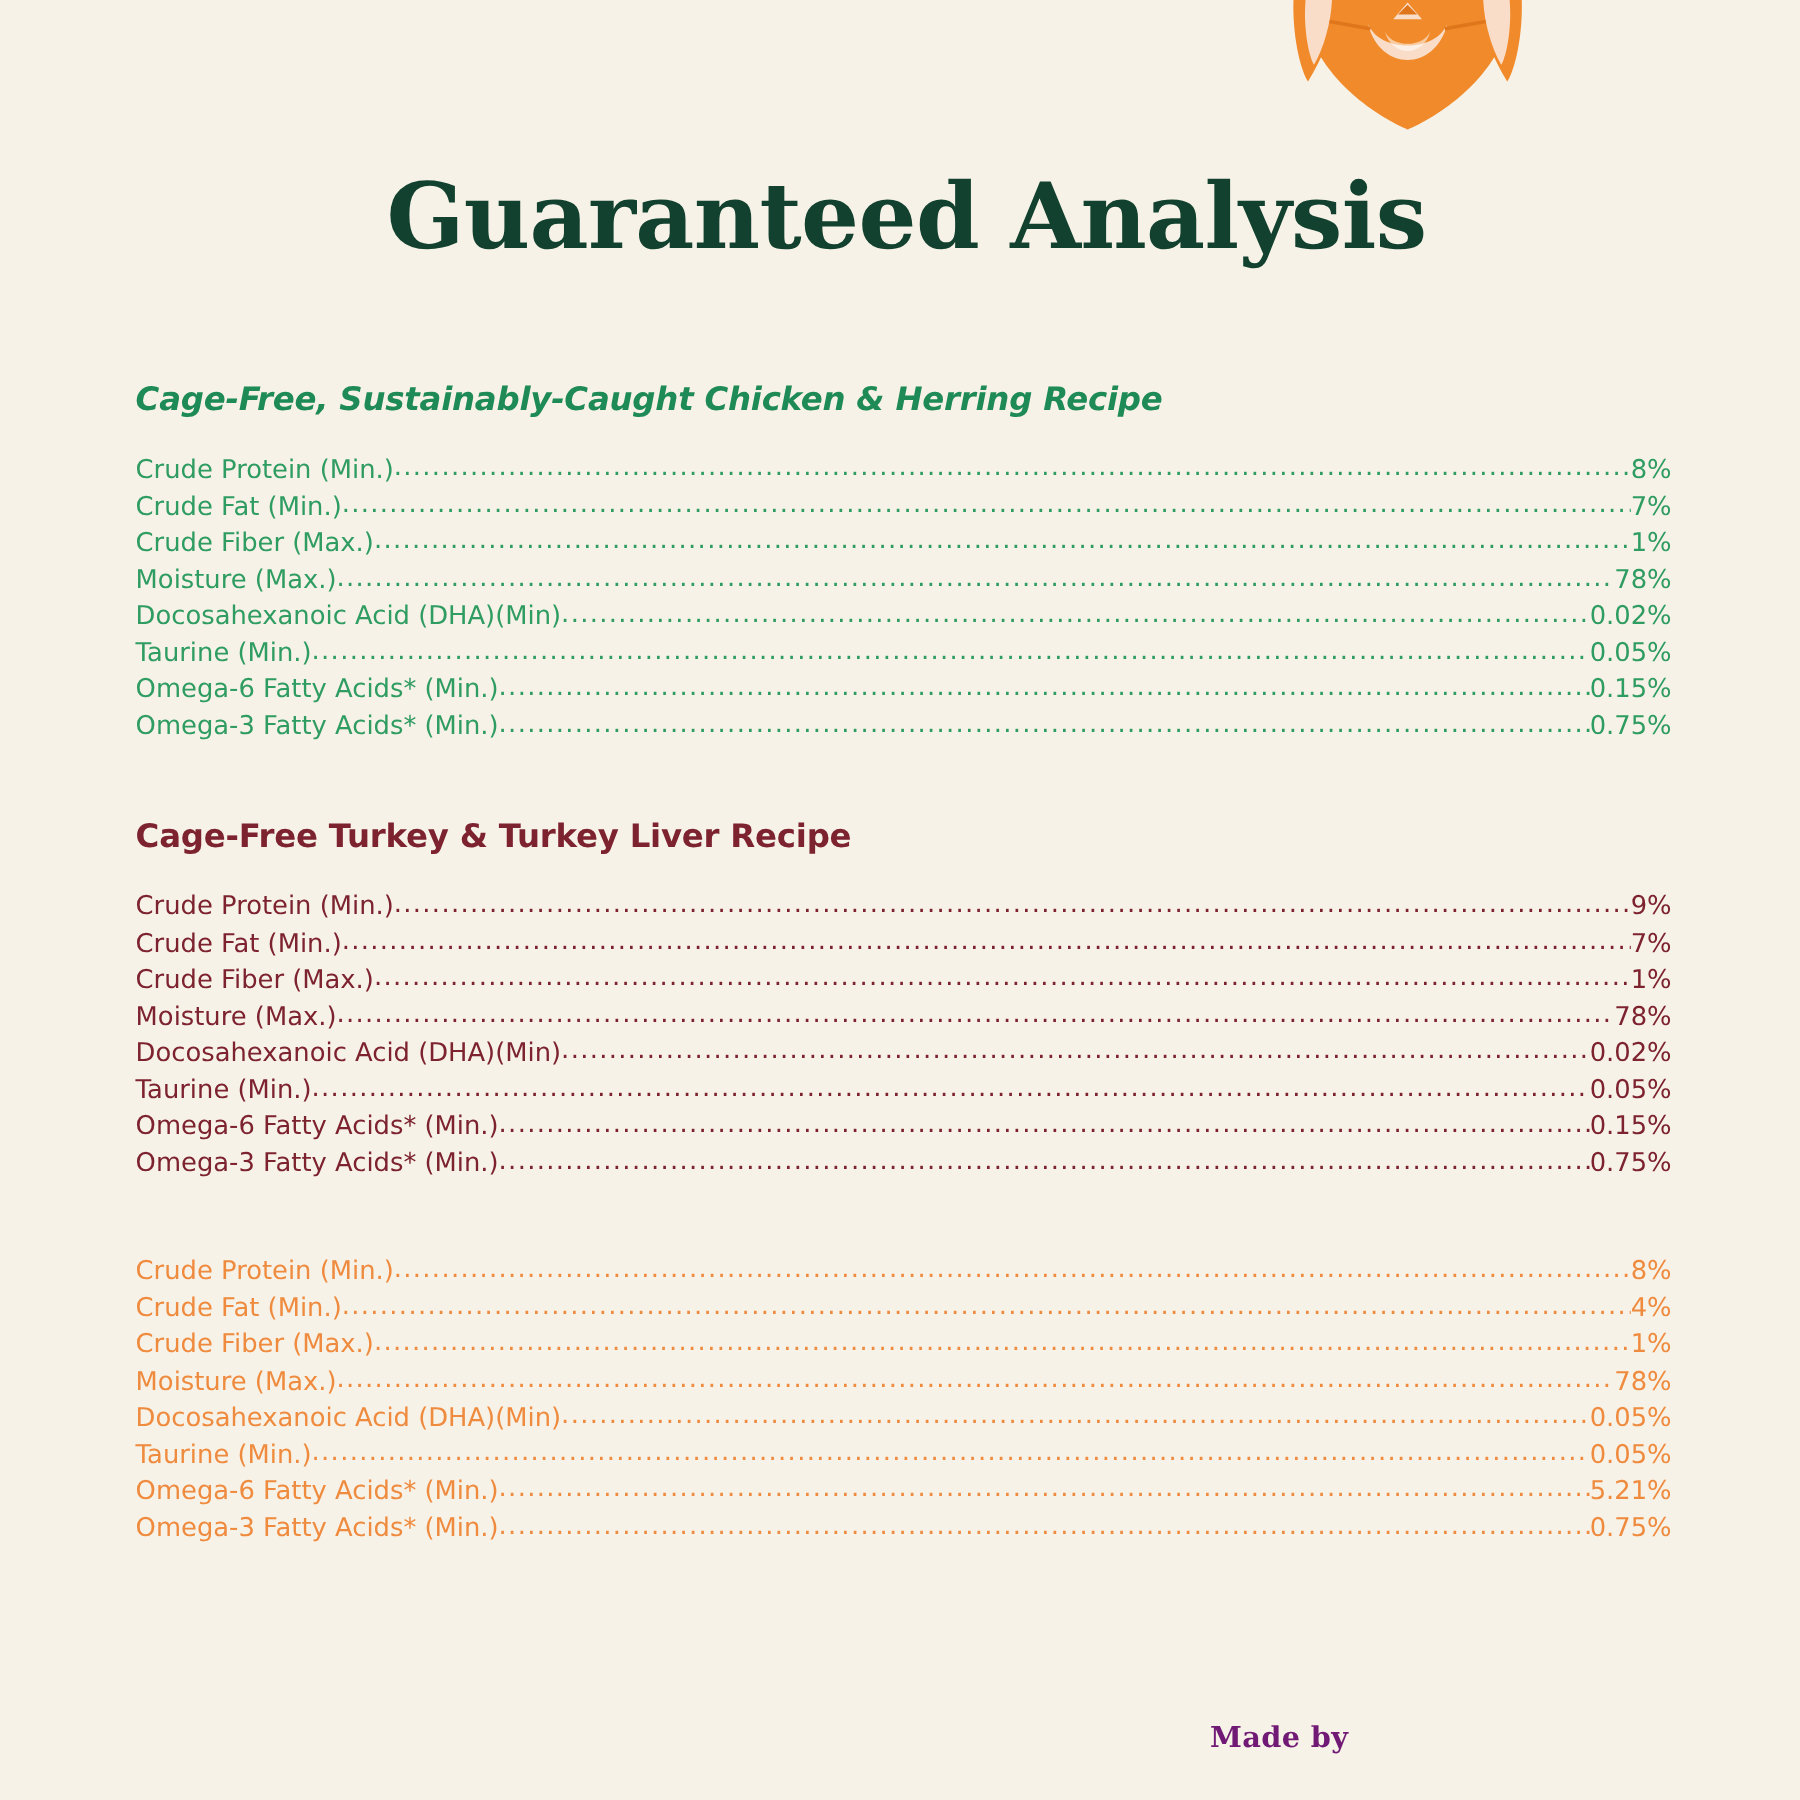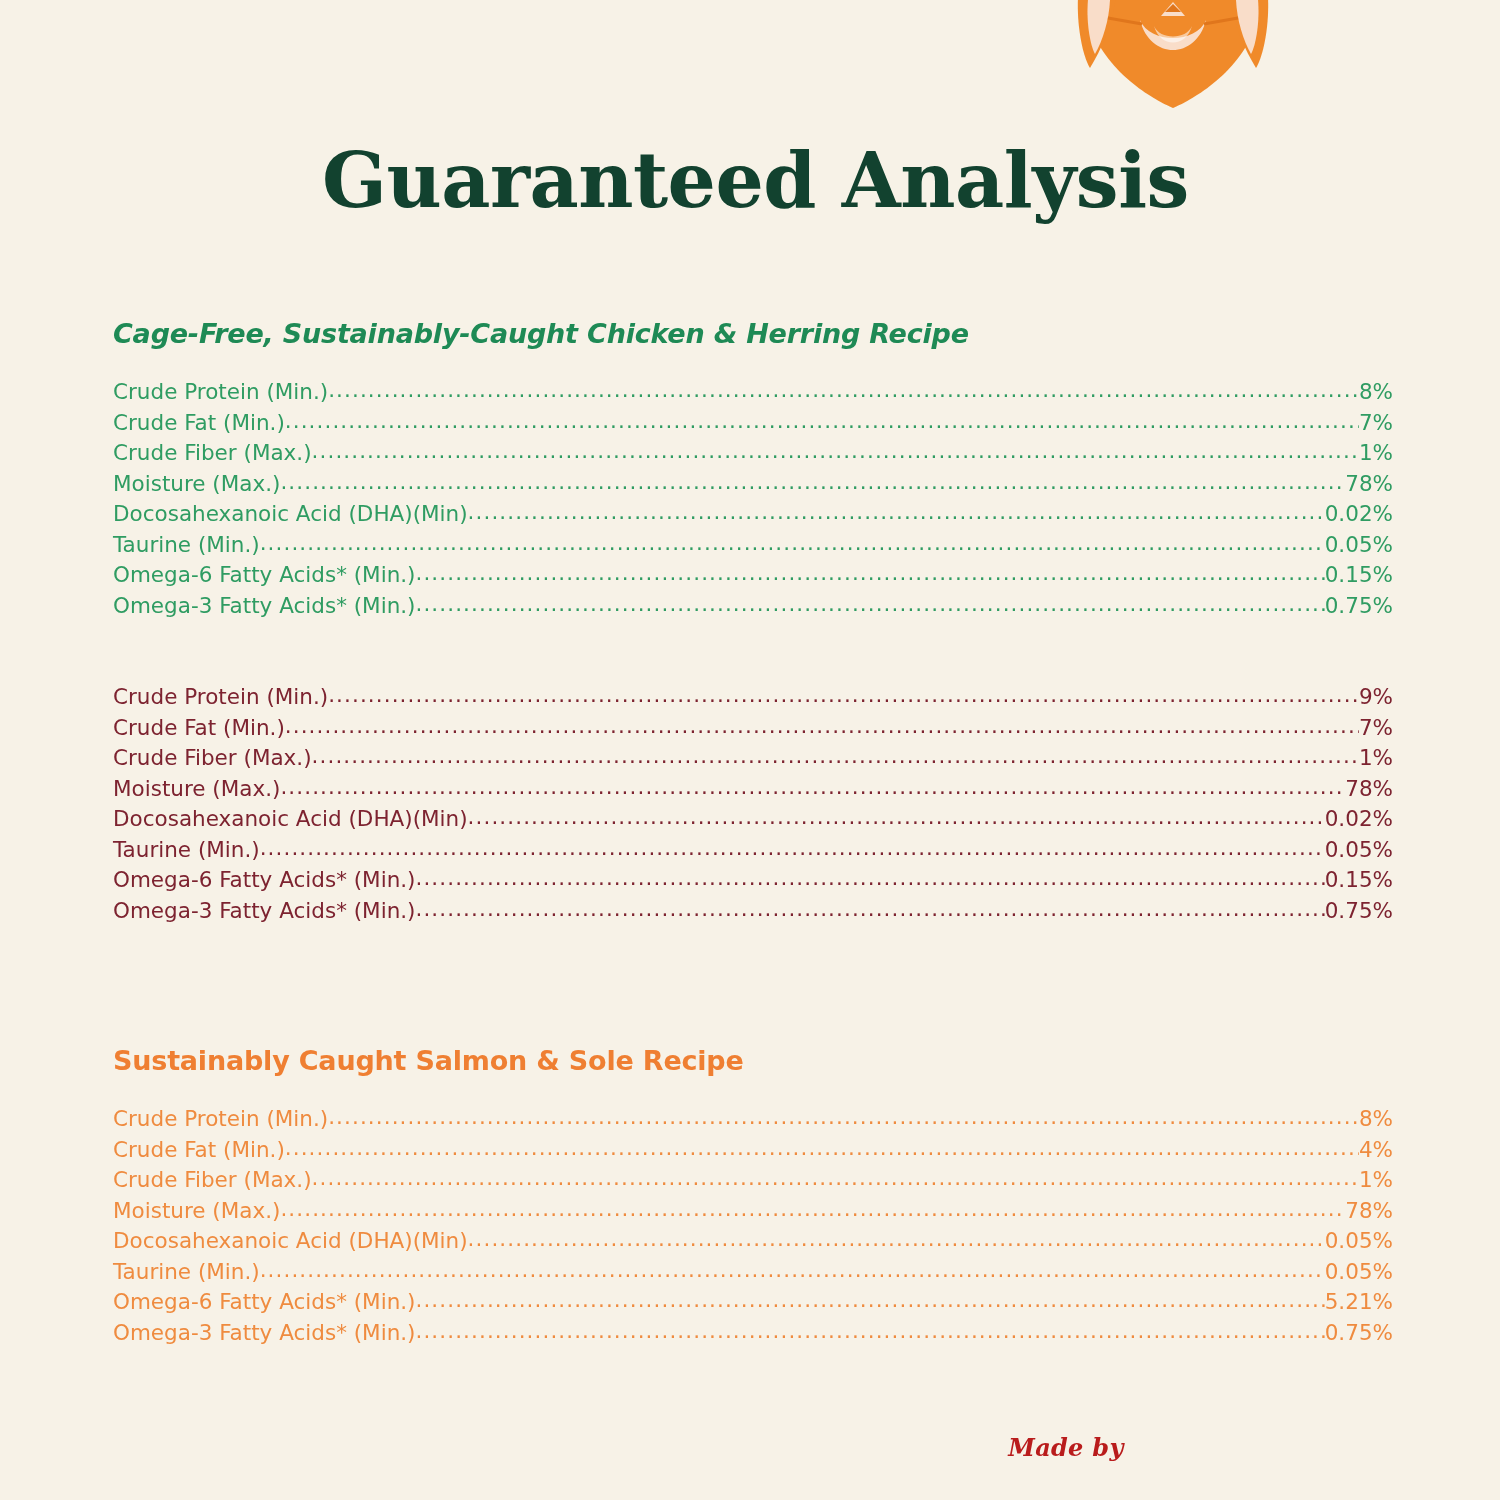--- a/index.html
+++ b/index.html
@@ -95,24 +95,23 @@
   
   .brand {
     position: absolute;
     right: 112px;
     bottom: 42px;
     text-align: center;
     width: 260px;
   }
   .brand .made-by {
     font-family: "DejaVu Serif", serif;
-    font-style: italic;
     font-weight: 700;
     font-size: 24px;
-    color: #b91c1c;
+    color: #701a75;
     margin-bottom: -4px;
     letter-spacing: 0.3px;
   }
   .brand .nacho-wrap {
     position: relative;
     display: inline-block;
   }
   .brand .nacho {
     font-family: "DejaVu Serif", serif;
     font-weight: 700;
@@ -206,20 +205,21 @@
       </div>
       <div class="row">
         <span class="label">Omega-3 Fatty Acids* (Min.)</span>
         <span class="dots">...........................................................................................................................................................................................................................</span>
         <span class="value">0.75%</span>
       </div>
     </div>
   </div>
 
   <div class="section theme-maroon" id="section-1">
+    <h2 class="section-heading">Cage-Free Turkey &amp; Turkey Liver Recipe</h2>
     <div class="rows">
       <div class="row">
         <span class="label">Crude Protein (Min.)</span>
         <span class="dots">...........................................................................................................................................................................................................................</span>
         <span class="value">9%</span>
       </div>
       <div class="row">
         <span class="label">Crude Fat (Min.)</span>
         <span class="dots">...........................................................................................................................................................................................................................</span>
         <span class="value">7%</span>
@@ -251,21 +251,20 @@
       </div>
       <div class="row">
         <span class="label">Omega-3 Fatty Acids* (Min.)</span>
         <span class="dots">...........................................................................................................................................................................................................................</span>
         <span class="value">0.75%</span>
       </div>
     </div>
   </div>
 
   <div class="section theme-orange" id="section-2">
-    <h2 class="section-heading">Sustainably Caught Salmon &amp; Sole Recipe</h2>
     <div class="rows">
       <div class="row">
         <span class="label">Crude Protein (Min.)</span>
         <span class="dots">...........................................................................................................................................................................................................................</span>
         <span class="value">8%</span>
       </div>
       <div class="row">
         <span class="label">Crude Fat (Min.)</span>
         <span class="dots">...........................................................................................................................................................................................................................</span>
         <span class="value">4%</span>

